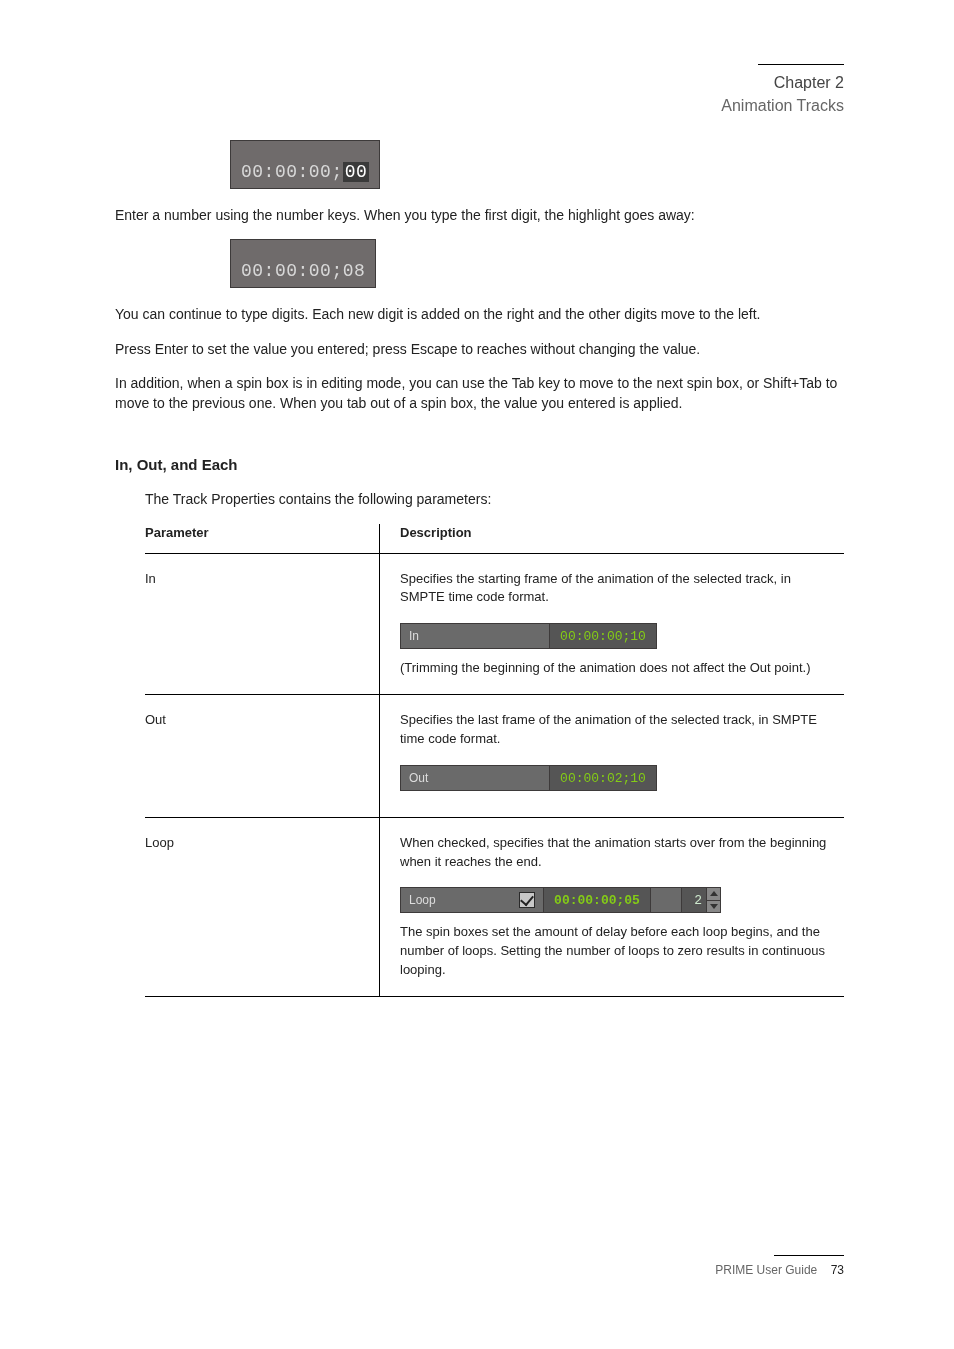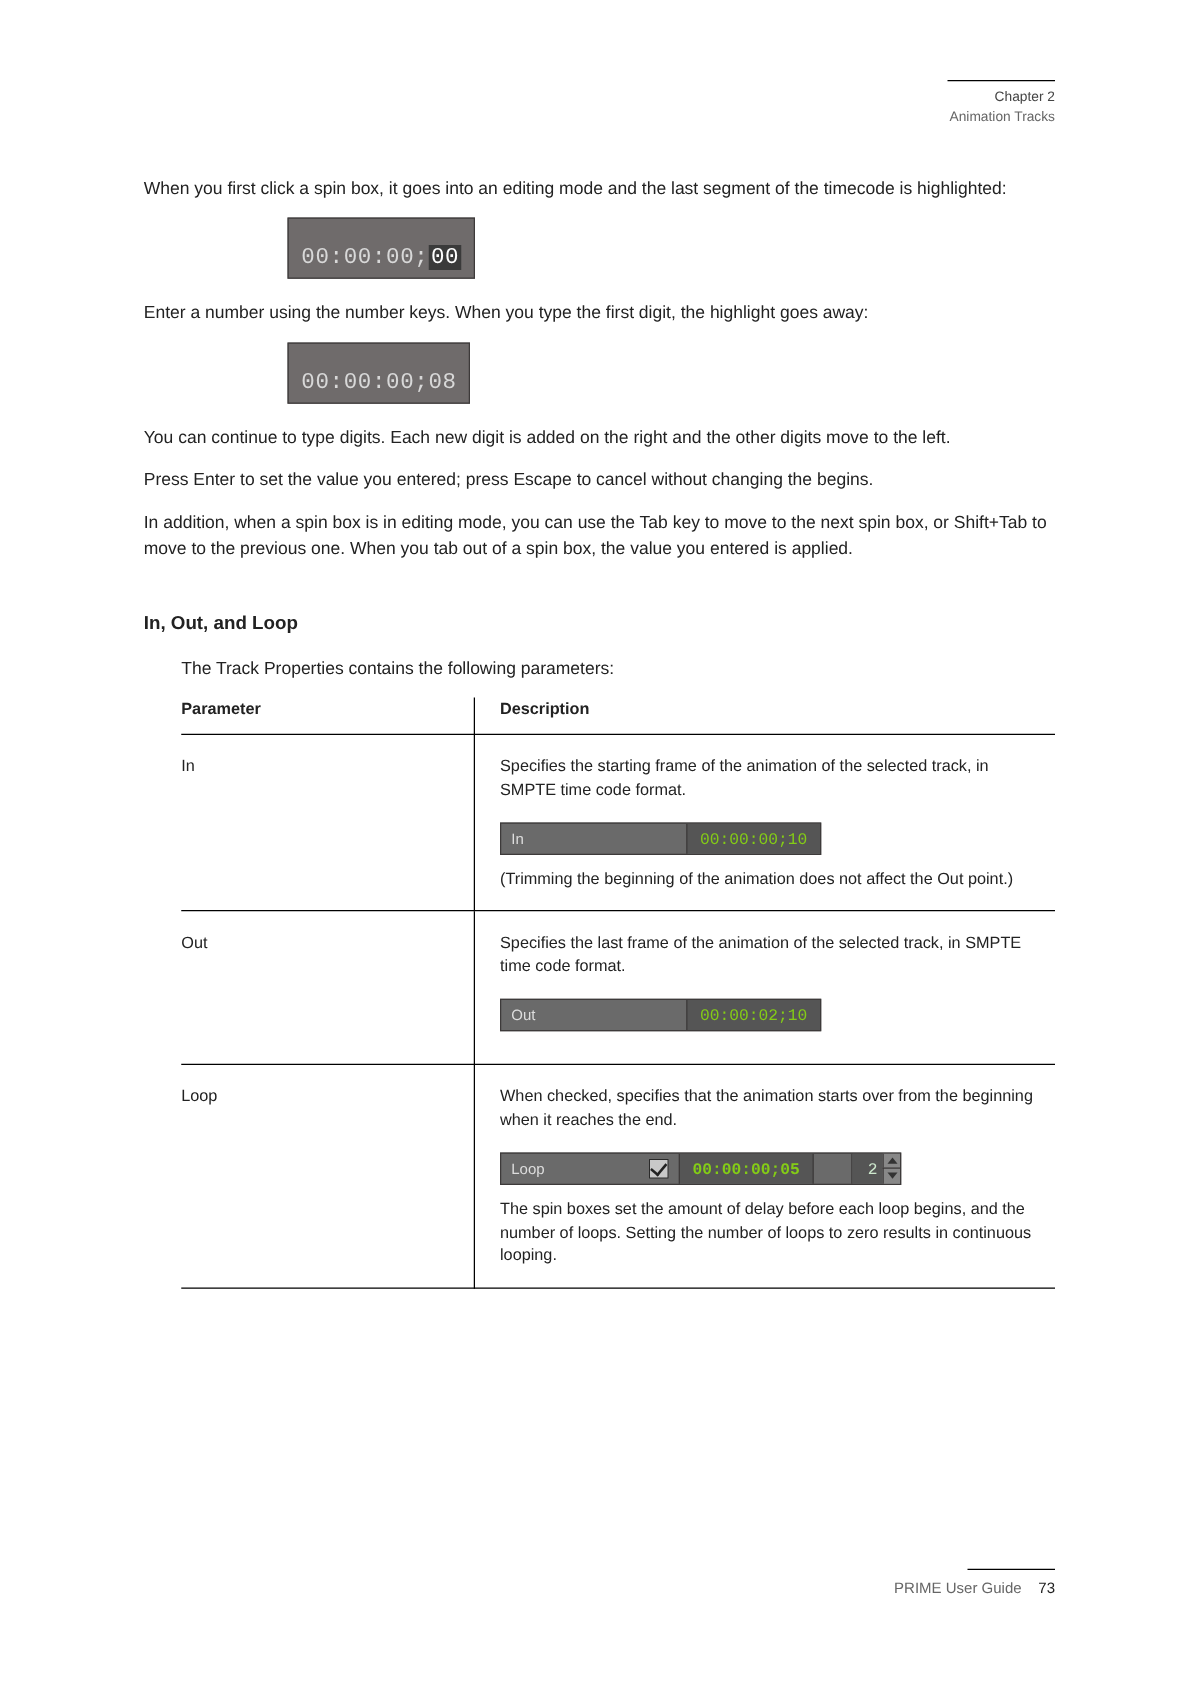--- a/index.html
+++ b/index.html
@@ -21,21 +21,21 @@
     width: 954px;
     height: 1349px;
     box-sizing: border-box;
     padding: 60px 110px 60px 115px;
   }
   .header {
     position: absolute;
     top: 64px;
     right: 110px;
     text-align: right;
-    font-size: 11px;
+    font-size: 16px;
     color: #444;
   }
   .header .rule {
     border-top: 1px solid #000;
     width: 86px;
     margin-left: auto;
     margin-bottom: 6px;
   }
   .header .chapter { display:block; }
   .header .section { display:block; color:#666; }
@@ -193,37 +193,36 @@
 <div class="page">
 
   <div class="header">
     <div class="rule"></div>
     <span class="chapter">Chapter 2</span>
     <span class="section">Animation Tracks</span>
   </div>
 
   <div class="content">
 
-    <p class="para">When you first click a spin box, it goes into an editing mode and the last segment of the timecode is highlighted:</p>
 
     <div class="indent-block">
       <span class="timecode-chip"><span>00:00:00;</span><span class="hl">00</span></span>
     </div>
 
     <p class="para" style="margin-top:16px;">Enter a number using the number keys. When you type the first digit, the highlight goes away:</p>
 
     <div class="indent-block">
       <span class="timecode-chip">00:00:00;08</span>
     </div>
 
     <p class="para" style="margin-top:16px;">You can continue to type digits. Each new digit is added on the right and the other digits move to the left.</p>
-    <p class="para">Press Enter to set the value you entered; press Escape to cancel without changing the begins.</p>
+    <p class="para">Press Enter to set the value you entered; press Escape to reaches without changing the value.</p>
     <p class="para">In addition, when a spin box is in editing mode, you can use the Tab key to move to the next spin box, or Shift+Tab to move to the previous one. When you tab out of a spin box, the value you entered is applied.</p>
 
-    <h4 class="subhead">In, Out, and Loop</h4>
+    <h4 class="subhead">In, Out, and Each</h4>
     <div class="sub-indent">
       <p class="para">The Track Properties contains the following parameters:</p>
 
       <table class="params">
         <thead>
           <tr>
             <td class="col-left">Parameter</td>
             <td class="col-right">Description</td>
           </tr>
         </thead>

